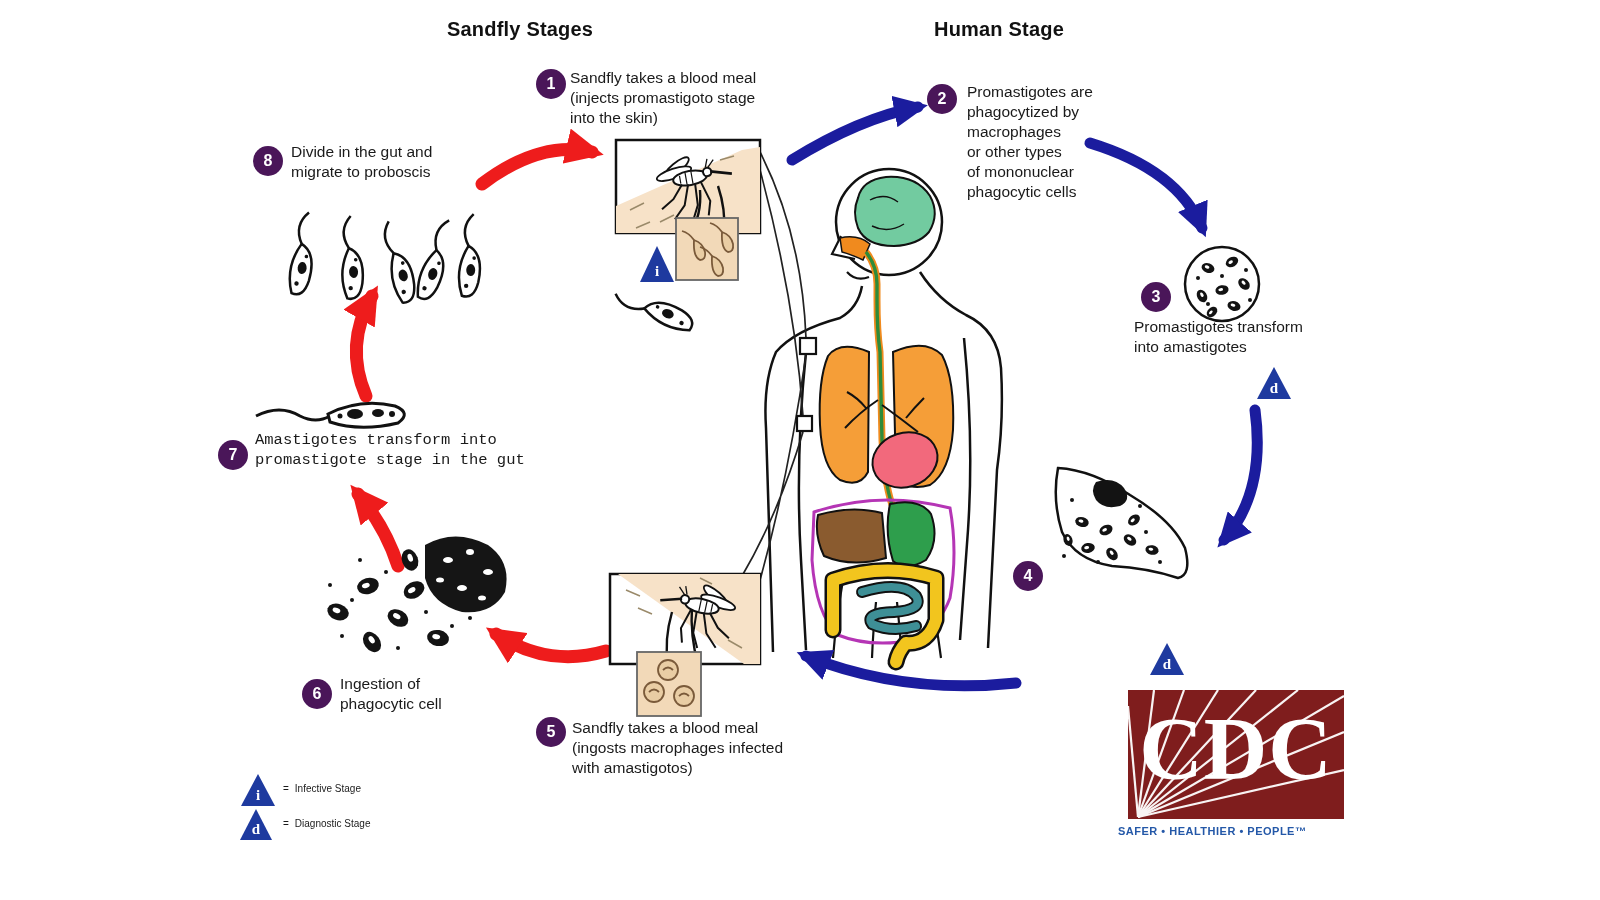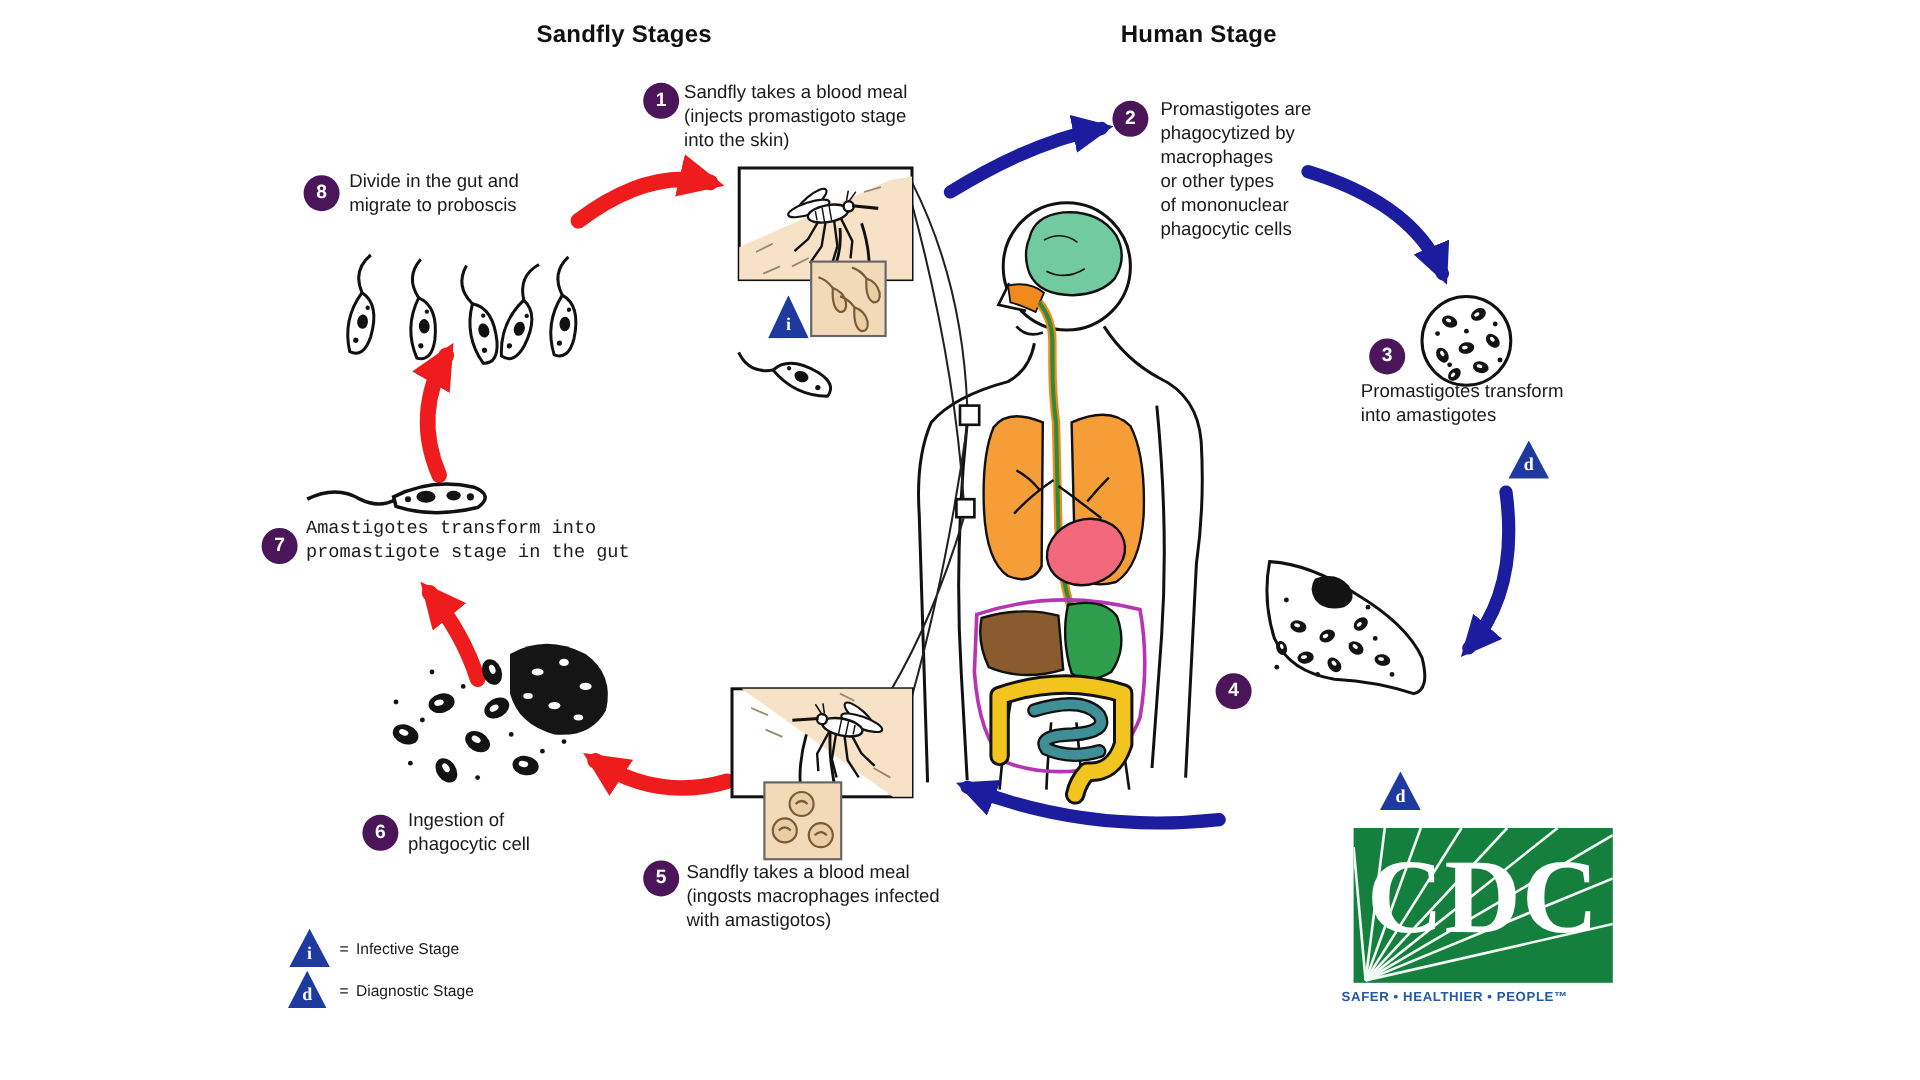--- a/index.html
+++ b/index.html
@@ -14,23 +14,23 @@
     position:absolute; width:30px; height:30px; border-radius:50%;
     background:#4a1659; color:#fff; font-weight:bold; font-size:16px;
     display:flex; align-items:center; justify-content:center;
   }
   .tri {
     position:absolute; background:#1e3a9f;
     clip-path:polygon(50% 0, 0 100%, 100% 100%);
     display:flex; align-items:flex-end; justify-content:center; color:#fff;
   }
   .tri span { font-weight:bold; font-size:15px; line-height:1; padding-bottom:3px; font-family:"Liberation Serif", serif; }
-  .legend-row { position:absolute; font-size:13px; }
+  .legend-row { position:absolute; font-size:10px; }
   .legend-eq { font-weight:normal; padding-right:6px; }
-  .cdc-box { position:absolute; left:1128px; top:690px; width:216px; height:129px; background:#15803d; }
+  .cdc-box { position:absolute; left:1128px; top:690px; width:216px; height:129px; background:#7f1d1d; }
   .cdc-rays { position:absolute; left:0; top:0; }
   .cdc-acronym {
     position:absolute; left:0; top:2px; width:216px; text-align:center;
     font-family:"Liberation Serif", serif; font-weight:bold; font-size:88px;
     color:#ffffff; letter-spacing:1px; line-height:1.3;
   }
   .cdc-tagline {
     position:absolute; left:1118px; top:825px; width:228px; text-align:left;
     font-size:11px; font-weight:bold; color:#2458a8; letter-spacing:0.5px;
   }

